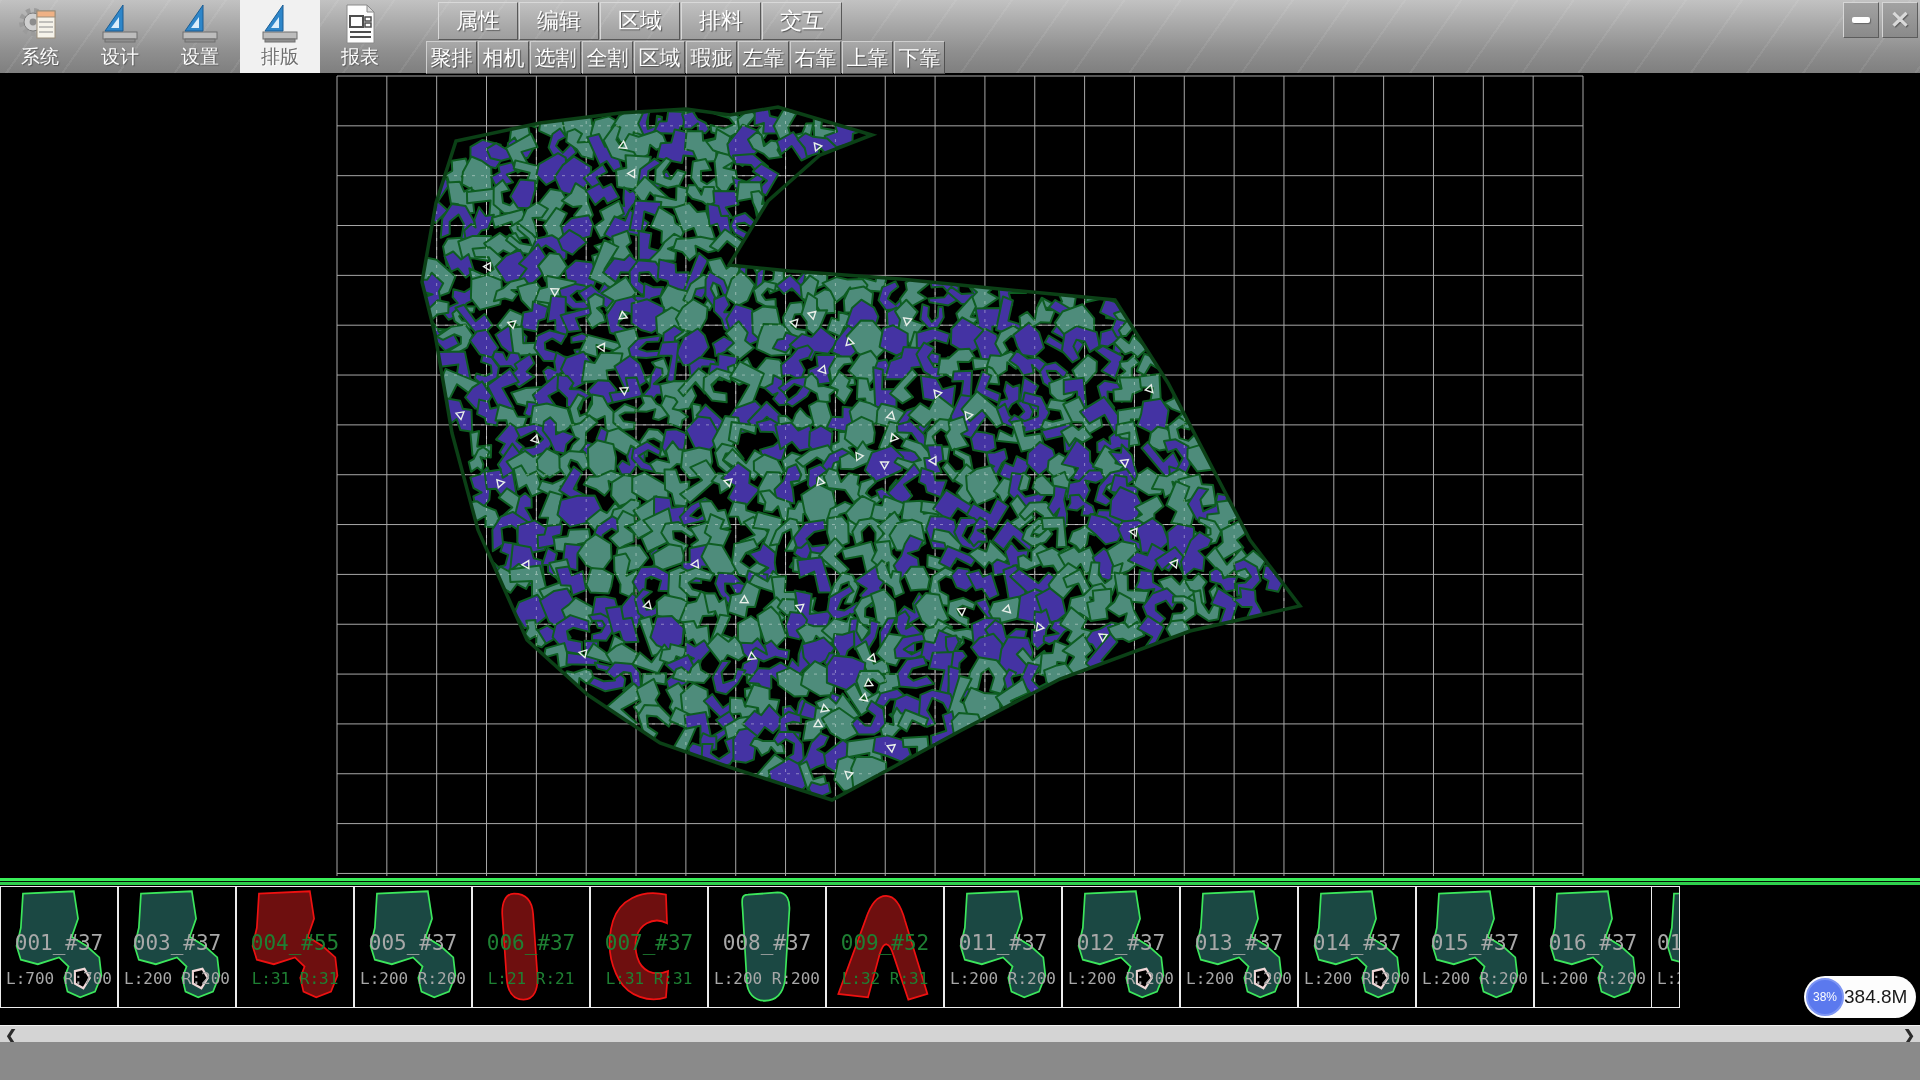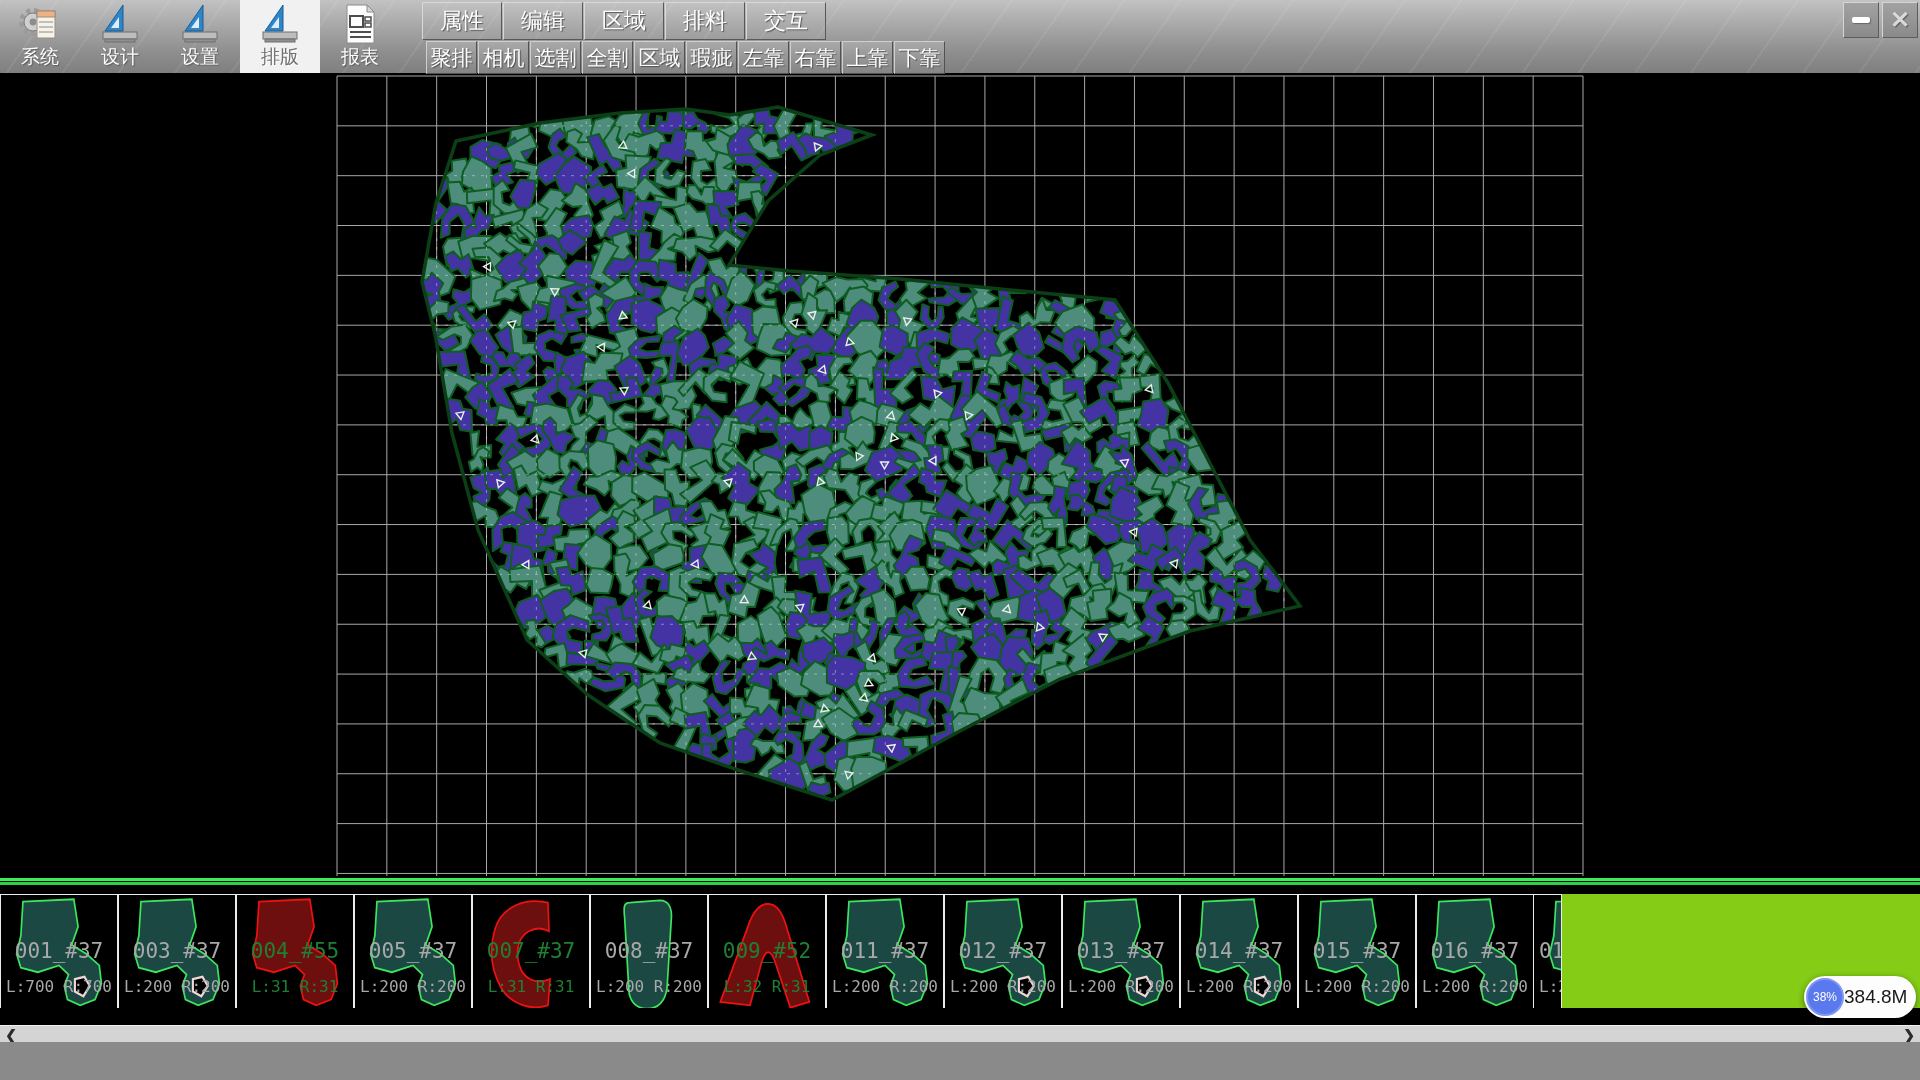--- a/index.html
+++ b/index.html
@@ -12,21 +12,21 @@
     background-blend-mode:normal;}
   .titlebar:after{content:"";position:absolute;inset:0;pointer-events:none;
     background:repeating-linear-gradient(125deg,rgba(255,255,255,.07) 0 2px,transparent 2px 46px);}
   .appbar{position:absolute;left:0;top:0;height:73px;display:flex;z-index:3;}
   .appbtn{width:80px;height:73px;display:flex;flex-direction:column;align-items:center;justify-content:flex-start;cursor:default;}
   .appbtn.active{background:#f1f1f1;}
   .appbtn .ic{width:44px;height:44px;margin-top:2px;}
   .appbtn .lb{font-size:19px;color:#fdfdfd;font-family:"Liberation Serif",serif;text-shadow:1px 1px 1px #5c5c5c;line-height:22px;}
   .appbtn.active .lb{color:#6f6f6f;text-shadow:1px 1px 1px #fff;}
 
-  .menurow1{position:absolute;left:422px;top:2px;display:flex;z-index:3;}
+  .menurow1{position:absolute;left:438px;top:2px;display:flex;z-index:3;}
   .m1btn{width:78px;height:36px;margin-right:1px;display:flex;align-items:center;justify-content:center;
     font-family:"Liberation Serif",serif;font-size:22px;color:#fff;text-shadow:1px 1px 1px #555;
     border:1px solid;border-color:#d9d9d9 #585858 #585858 #d9d9d9;background:rgba(255,255,255,.03);}
   .menurow2{position:absolute;left:426px;top:41px;display:flex;z-index:3;}
   .m2btn{width:49px;height:31px;margin-right:1px;display:flex;align-items:center;justify-content:center;
     font-family:"Liberation Serif",serif;font-size:21px;color:#fff;text-shadow:1px 1px 1px #4e4e4e;
     border:1px solid;border-color:#cfcfcf #515151 #515151 #cfcfcf;
     background:linear-gradient(180deg,#a9a9a9,#858585);}
 
   .winctl{position:absolute;right:2px;top:2px;display:flex;z-index:4;}
@@ -37,21 +37,21 @@
 
   
   .canvas-area{position:absolute;left:0;top:73px;width:1920px;height:805px;background:#000;}
   .canvas-area svg{position:absolute;left:0;top:0;}
 
   
   .greenline{position:absolute;left:0;top:878px;width:1920px;height:8px;
     background:linear-gradient(180deg,#39ef59 0 3px,#041006 3px 4px,#2fce4d 4px 7px,#000 7px 8px);}
 
   
-  .thumbstrip{position:absolute;left:0;top:886px;width:1920px;height:122px;display:flex;background:#84cc16;margin-top:8px;}
+  .thumbstrip{position:absolute;left:0;top:886px;width:1640px;height:122px;display:flex;background:#3b82f6;}
   .tcell{position:relative;width:118px;height:122px;box-sizing:border-box;border:1px solid #ececec;background:#000;overflow:hidden;flex:none;}
   .tcell.partial{width:28px;border-left:none;}
   .tcell svg{position:absolute;left:5px;top:2px;}
   .tname{position:absolute;left:0;top:44px;width:100%;text-align:center;
     font-family:"DejaVu Sans Mono","Liberation Mono",monospace;font-size:21px;letter-spacing:0px;white-space:nowrap;}
   .tlr{position:absolute;left:0;bottom:19px;width:100%;text-align:center;
     font-family:"DejaVu Sans Mono","Liberation Mono",monospace;font-size:16px;white-space:nowrap;}
   .tcell.partial .tname,.tcell.partial .tlr{text-align:left;padding-left:5px;}
 
   
@@ -989,20 +989,27 @@
       </div>
       <div class="tcell">
         <svg width="106" height="114" viewBox="0 0 100 100" preserveAspectRatio="none">
        <path d="M16,4 L64,2 L68,26 L62,42 L76,50 L88,60 L90,76 L84,90 L70,95 L58,90 L55,78 L59,68 L50,60 L30,66 L14,62 L10,50 L14,34 Z" fill="#1b4843" stroke="#3ce65c" stroke-width="1.6"></path>
      </svg>
      <div class="tname" style="color:#a8a8a8">005_#37</div>
      <div class="tlr" style="color:#a8a8a8">L:200 R:200</div>
       </div>
       <div class="tcell">
         <svg width="106" height="114" viewBox="0 0 100 100" preserveAspectRatio="none">
+       <path d="M34,4 C26,4 22,12 23,24 L27,78 C28,91 34,97 43,97 C53,97 57,88 56,75 L52,22 C51,9 44,4 34,4 Z" fill="#6e0f0f" stroke="#ee1111" stroke-width="1.6"></path>
+     </svg>
+     <div class="tname" style="color:#1e8033">006_#37</div>
+     <div class="tlr" style="color:#1e8033">L:21 R:21</div>
+      </div>
+      <div class="tcell">
+        <svg width="106" height="114" viewBox="0 0 100 100" preserveAspectRatio="none">
        <path d="M66,5 C42,0 22,10 16,28 C10,47 13,65 22,80 C31,94 50,100 66,95 L68,72 C54,77 43,72 39,60 C35,47 38,35 48,30 C54,27 61,27 67,30 Z" fill="#6e0f0f" stroke="#ee1111" stroke-width="1.6"></path>
      </svg>
      <div class="tname" style="color:#1e8033">007_#37</div>
      <div class="tlr" style="color:#1e8033">L:31 R:31</div>
       </div>
       <div class="tcell">
         <svg width="106" height="114" viewBox="0 0 100 100" preserveAspectRatio="none">
        <path d="M32,5 L60,3 C69,3 72,10 71,20 L67,80 C65,92 59,98 48,98 C38,98 31,91 31,81 L27,18 C26,9 26,5 32,5 Z" fill="#1b4843" stroke="#3ce65c" stroke-width="1.6"></path>
      </svg>
      <div class="tname" style="color:#a8a8a8">008_#37</div>

